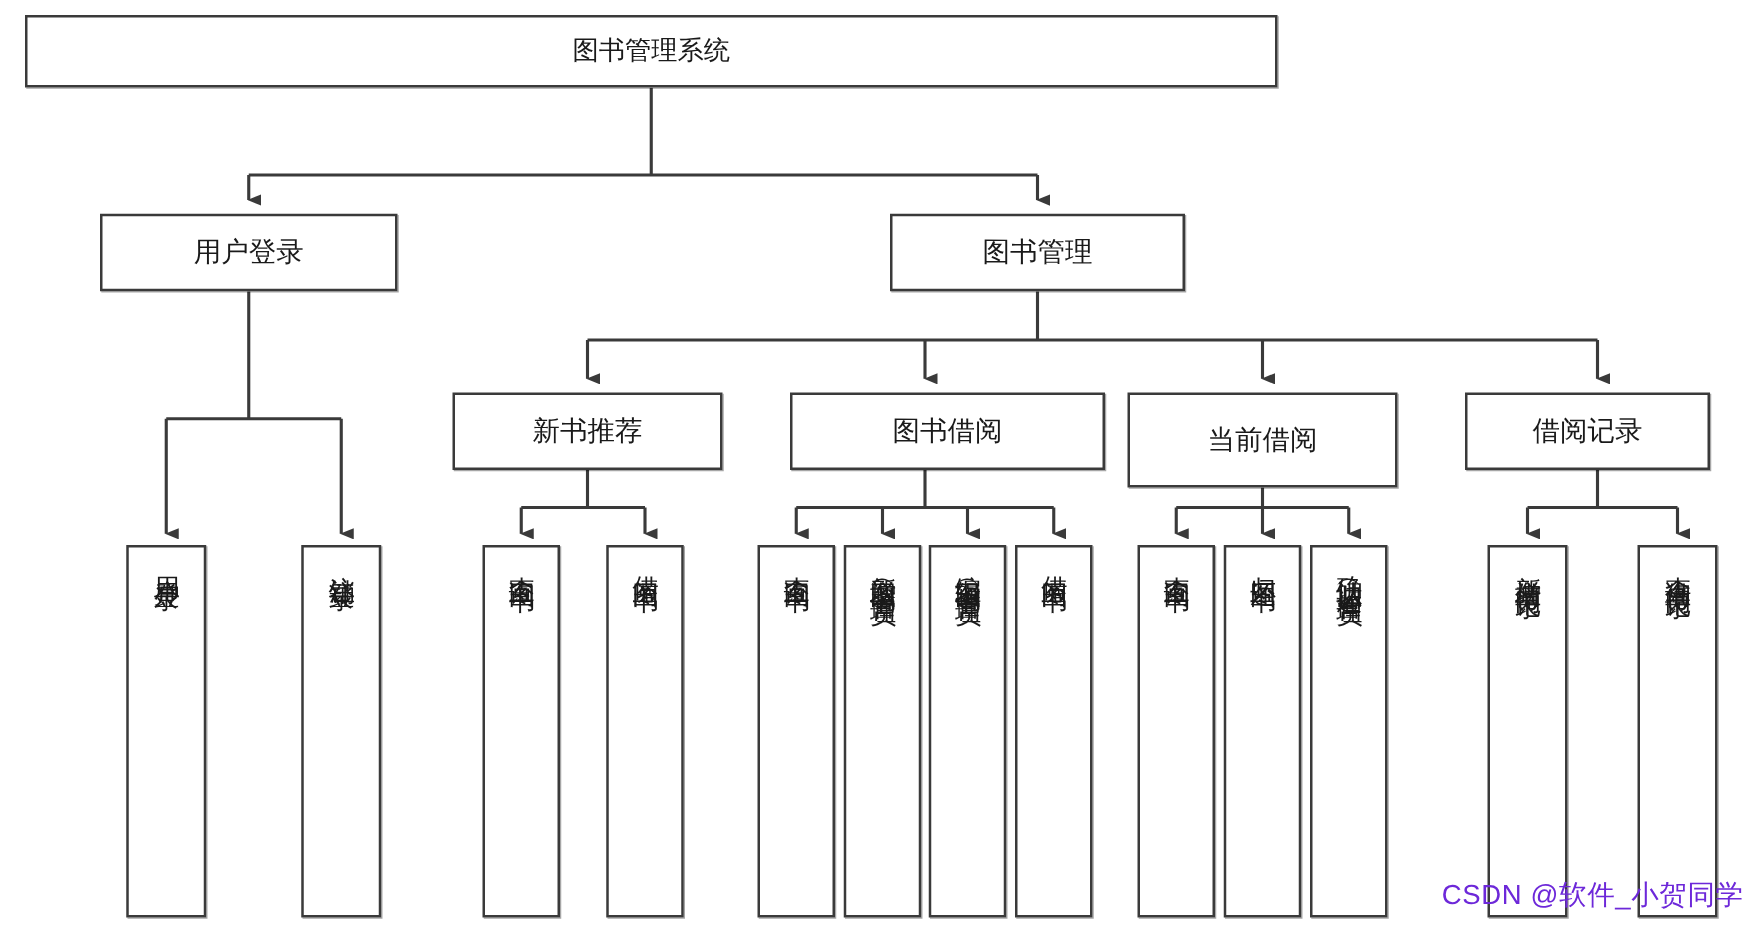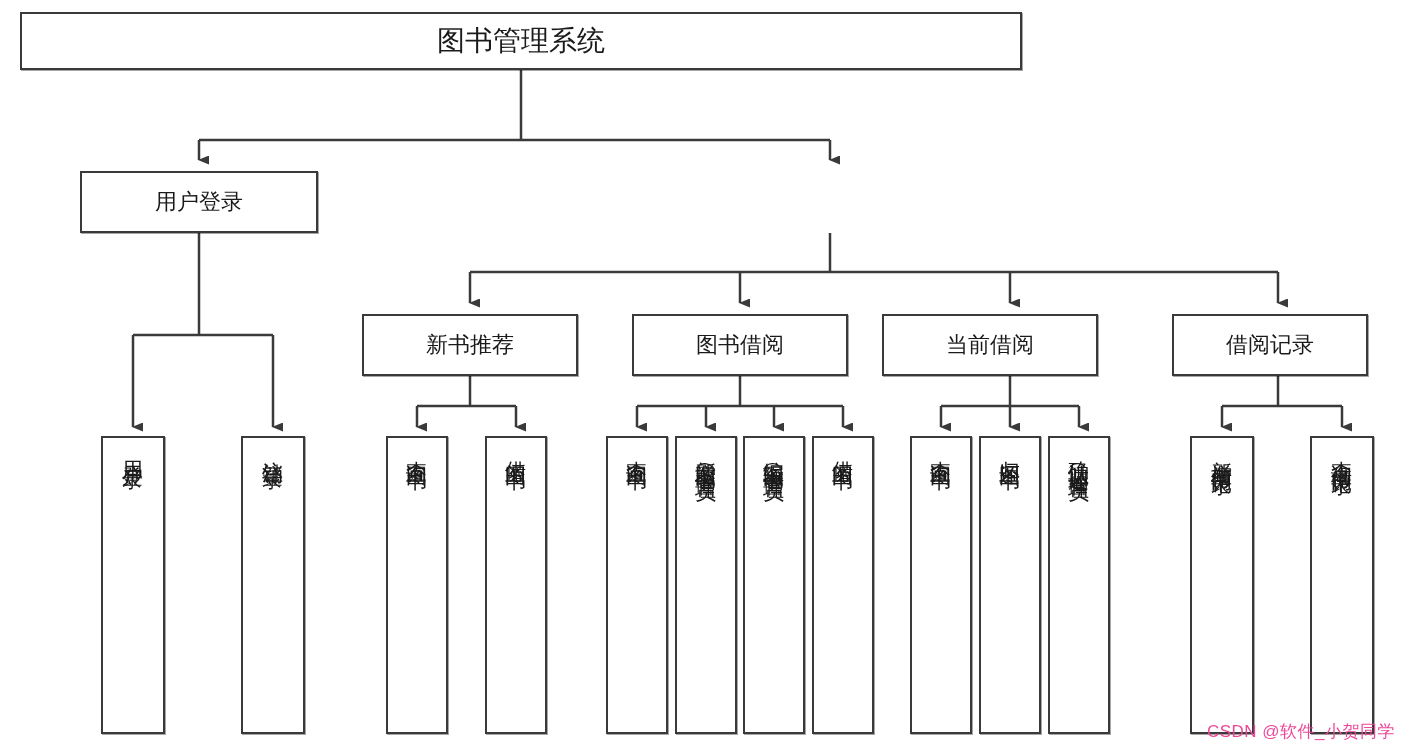--- a/index.html
+++ b/index.html
@@ -39,41 +39,41 @@
   .node .label {
     display: block;
     text-align: center;
     line-height: 1.15;
     white-space: nowrap;
   }
   .node.h .label {
     font-size: 22px;
   }
   .node.root .label {
-    font-size: 28px;
+    font-size: 21px;
   }
   .node.v {
     align-items: flex-start;
     justify-content: center;
     padding-top: 6px;
   }
   .node.v .label {
     writing-mode: vertical-rl;
     text-orientation: upright;
     font-size: 21px;
     letter-spacing: 3px;
     line-height: 1;
     white-space: nowrap;
   }
   .watermark {
     position: absolute;
     right: 10px;
-    bottom: 4px;
-    font-size: 17px;
-    color: #ec4899;
+    bottom: 16px;
+    font-size: 22px;
+    color: #6d28d9;
     letter-spacing: 0.5px;
     white-space: nowrap;
     z-index: 5;
     pointer-events: none;
   }
 </style>
 </head>
 <body>
 
 <div id="canvas">
@@ -128,28 +128,31 @@
     </g>
   </svg>
 
   <div class="node root h" style="left:20px; top:12px; width:1002px; height:58px;">
     <span class="label">图书管理系统</span>
   </div>
 
   <div class="node h" style="left:80px; top:171px; width:238px; height:62px;">
     <span class="label">用户登录</span>
   </div>
+  <div class="node h" style="left:712px; top:171px; width:236px; height:62px;">
+    <span class="label">图书管理</span>
+  </div>
 
   <div class="node h" style="left:362px; top:314px; width:216px; height:62px;align-items:center;">
     <span class="label">新书推荐</span>
   </div>
-  <div class="node h" style="left:632px; top:314px; width:216px; height:62px;">
+  <div class="node h" style="left:632px; top:314px; width:252px; height:62px;">
     <span class="label">图书借阅</span>
   </div>
-  <div class="node h" style="left:882px; top:314px; width:216px; height:62px;">
+  <div class="node h" style="left:902px; top:314px; width:216px; height:76px;">
     <span class="label">当前借阅</span>
   </div>
   <div class="node h" style="left:1172px; top:314px; width:196px; height:62px;">
     <span class="label">借阅记录</span>
   </div>
 
   <div class="node v" style="left:101px; top:436px; width:64px; height:298px;">
     <span class="label">用户登录</span>
   </div>
   <div class="node v" style="left:241px; top:436px; width:64px; height:298px;">

